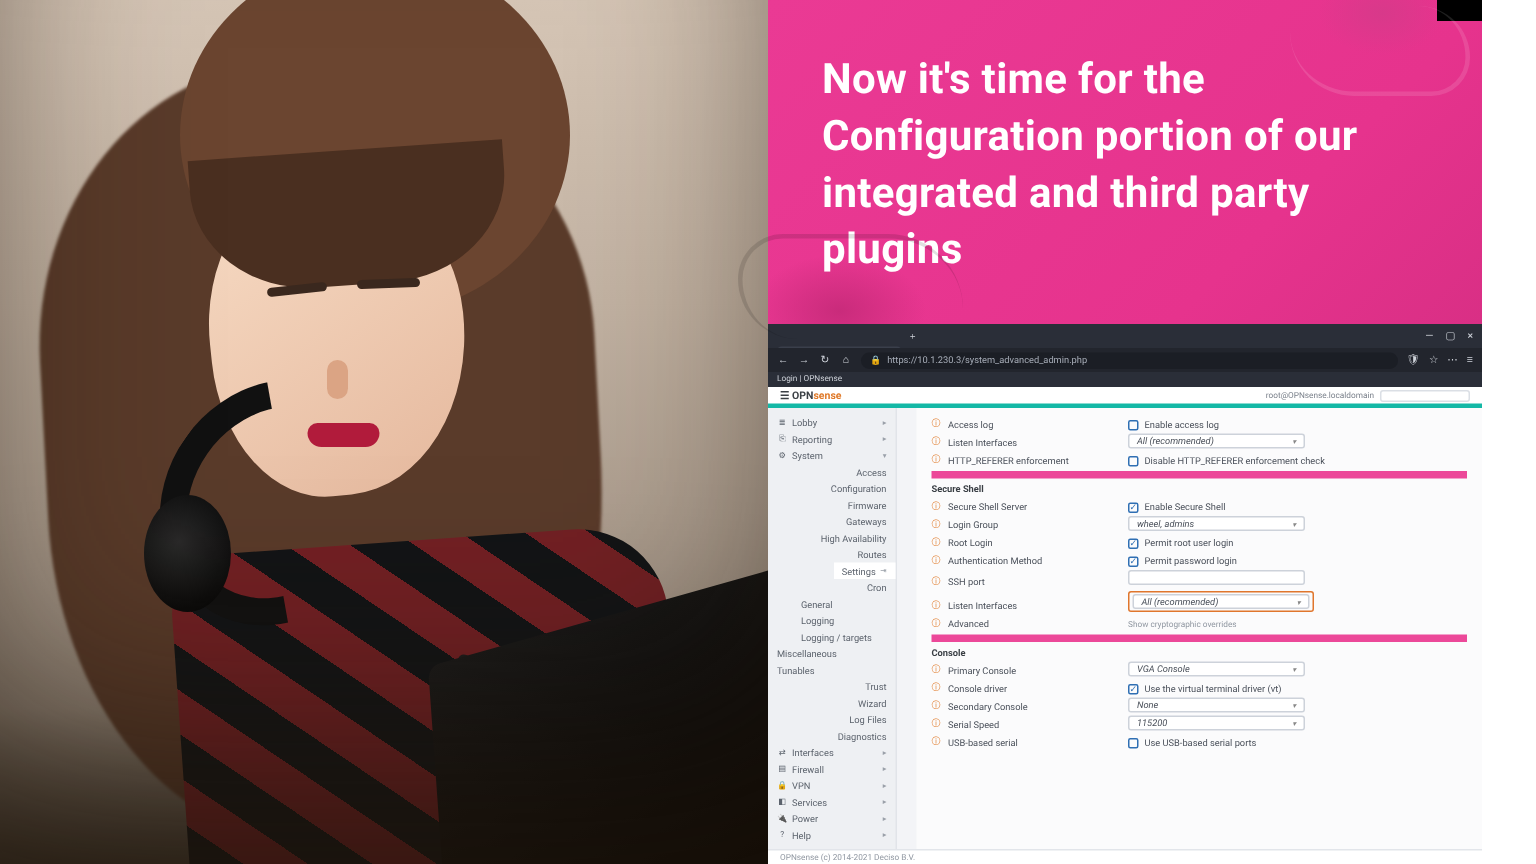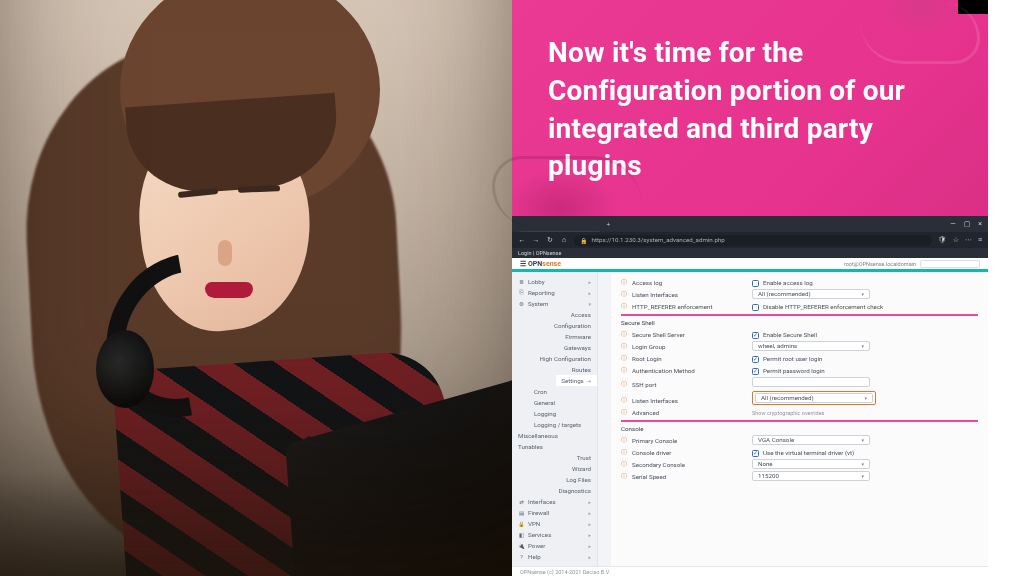--- a/index.html
+++ b/index.html
@@ -70,24 +70,24 @@
   .sidebar .item.indent { padding-left:14px;justify-content:flex-end; }
   .sidebar .item .ico { width:7px; display:inline-block; text-align:center; font-size:5.5px; }
 
   .main { flex:1; padding:4px 10px 8px 10px; background:#fbfbfc; overflow:hidden; }
   .row { display:flex; align-items:flex-end; min-height:12px; padding:1px 0; }
   .row .help { color:#e07a2a; font-size:6px; margin-right:5px; }
   .row .label { width:120px; color:#4a505a; }
   .row .control { flex:1; color:#4a505a; }
   .row .chk { display:inline-block; width:7px; height:7px; border:1px solid #2f6fb3; border-radius:1.5px; margin-right:4px; vertical-align:middle; position:relative; }
   .row .chk.checked::after { content:"✓"; position:absolute; left:0; top:-2px; font-size:6px; color:#2f6fb3; }
-  .row .select { display:inline-flex; align-items:center; justify-content:space-between; border:1px solid #cdd2da; background:#fff; height:10px; border-radius:2px; padding:0 5px; min-width:118px; }
+  .row .select { display:inline-flex; align-items:center; justify-content:space-between; border:1px solid #cdd2da; background:#fff; height:10px; border-radius:2px; padding:0 5px; min-width:118px;font-style:italic; }
   .row .select .caret { font-size:5px; color:#888; }
   .row .hint { color:#9097a1; font-size:5.5px; }
-  .sectionhead { font-weight:400; color:#3a3f45; padding:3px 0 1px 0; border-top:2px solid #ec4899; margin-top:2px; }
+  .sectionhead { font-weight:700; color:#3a3f45; padding:3px 0 1px 0; border-top:5px solid #ec4899; margin-top:2px; }
   .highlight { border:1.5px solid #e0762d; border-radius:2px; padding:1px 2px; display:inline-block; }
   .footer { height:10px; background:#fff; border-top:1px solid #e2e5ea; color:#9097a1; display:flex; align-items:center; padding:0 8px; font-size:5.5px; }
 
   ::-webkit-scrollbar { width:0; height:0; }
 </style>
 </head>
 <body>
 
 <div class="root">
   <div class="left">
@@ -181,30 +181,30 @@
             <div class="item indent">
               <span>Configuration</span>
             </div>
             <div class="item indent">
               <span>Firmware</span>
             </div>
             <div class="item indent">
               <span>Gateways</span>
             </div>
             <div class="item indent">
-              <span>High Configuration</span>
+              <span>High Availability</span>
             </div>
             <div class="item indent">
               <span>Routes</span>
             </div>
             <div class="item indent active">
               <span>Settings</span>
               <span class="chev">⇥</span>
             </div>
-            <div class="item" style="padding-left: 22px;">
+            <div class="item" style="padding-left: 38px; margin-left: 28px;">
               <span>Cron</span>
             </div>
             <div class="item" style="padding-left: 22px;">
               <span>General</span>
             </div>
             <div class="item" style="padding-left: 22px;">
               <span>Logging</span>
             </div>
             <div class="item" style="padding-left: 22px;">
               <span>Logging / targets</span>
@@ -343,20 +343,25 @@
                 </span></span>
             </div>
             <div class="row">
               <span class="help">ⓘ</span>
               <span class="label">Serial Speed</span>
               <span class="control"><span class="select">
                   <span>115200</span>
                   <span class="caret">▾</span>
                 </span></span>
             </div>
+            <div class="row">
+              <span class="help">ⓘ</span>
+              <span class="label">USB-based serial</span>
+              <span class="control"><span class="chk"></span><span>Use USB-based serial ports</span></span>
+            </div>
           </div>
       </div>
 
       <div class="footer">
         <span>OPNsense (c) 2014-2021 Deciso B.V.</span>
       </div>
     </div>
   </div>
 </div>
 

